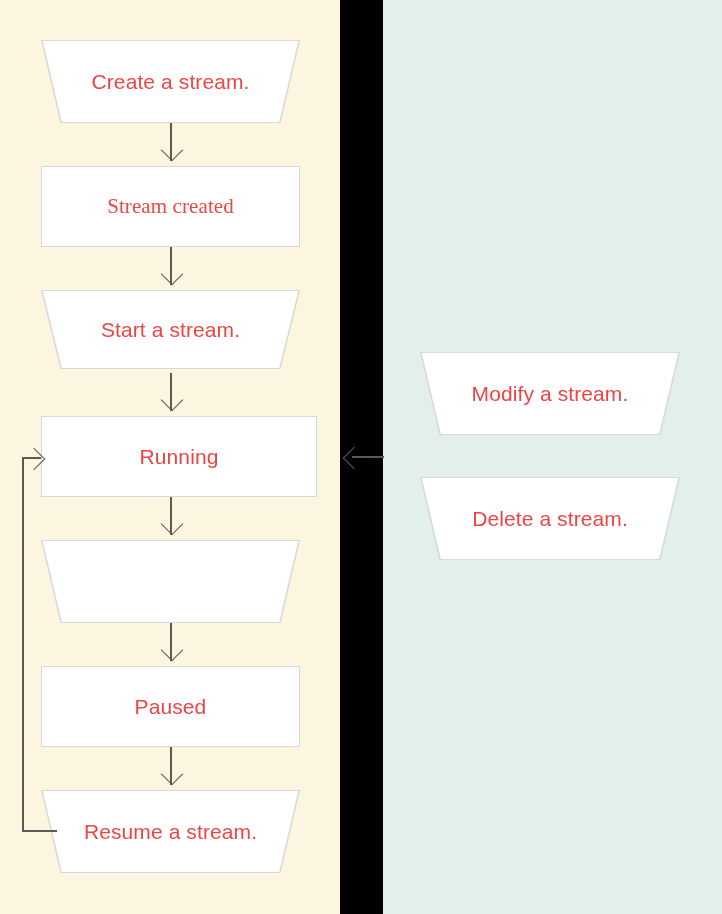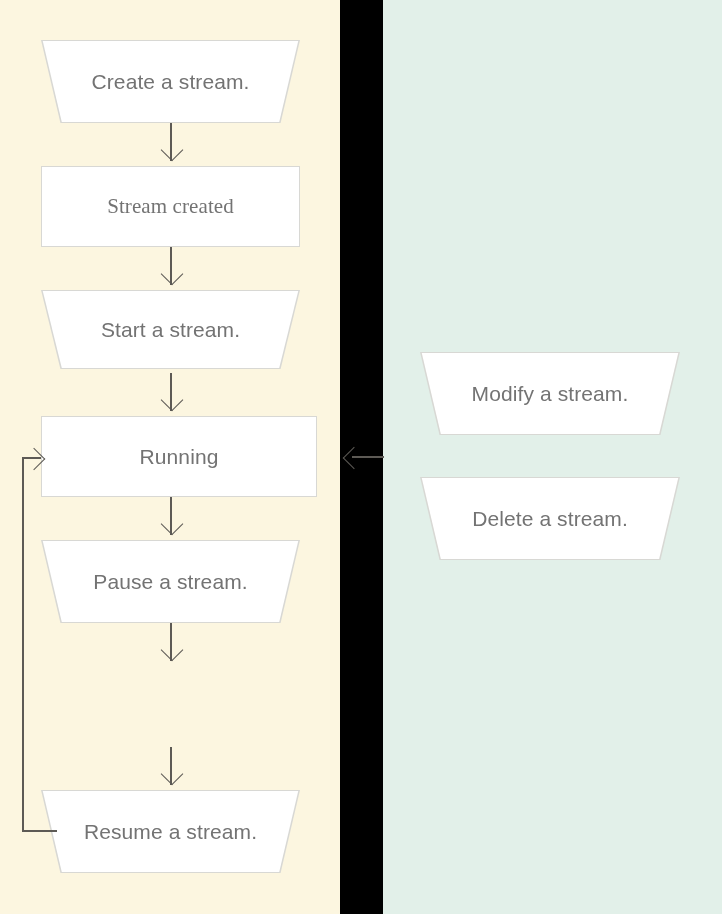--- a/index.html
+++ b/index.html
@@ -40,21 +40,21 @@
   }
 
   
   .node {
     position: absolute;
     box-sizing: border-box;
     background: #ffffff;
     display: flex;
     align-items: center;
     justify-content: center;
-    color: #737373;
+    color: #ef4444;
     font-size: 21px;
     line-height: 1.2;
     letter-spacing: 0.1px;
     white-space: nowrap;
   }
   .node.rect {
     border: 1px solid #d8d8d4;
   }
   
   .node.trap {
@@ -137,26 +137,28 @@
   <div class="node rect" style="left:41px; top:416px; width:276px; height:81px;">
     <span class="label">Running</span>
   </div>
 
   <div class="conn-line conn-v" style="left:170px; top:497px; height:38px;"></div>
   <div class="arrowhead down" style="left:163.5px; top:516px;"></div>
 
   <div class="node trap" style="left:41px; top:540px; width:259px; height:83px;">
     <span class="trap-bg"></span>
     <span class="trap-fg"></span>
-    <span class="label">Pause a stream.</span>
   </div>
 
   <div class="conn-line conn-v" style="left:170px; top:623px; height:38px;"></div>
   <div class="arrowhead down" style="left:163.5px; top:642px;"></div>
 
+  <div class="node rect" style="left:41px; top:666px; width:259px; height:81px;">
+    <span class="label">Paused</span>
+  </div>
 
   <div class="conn-line conn-v" style="left:170px; top:747px; height:38px;"></div>
   <div class="arrowhead down" style="left:163.5px; top:766px;"></div>
 
   <div class="node trap" style="left:41px; top:790px; width:259px; height:83px;">
     <span class="trap-bg"></span>
     <span class="trap-fg"></span>
     <span class="label">Resume a stream.</span>
   </div>
 

